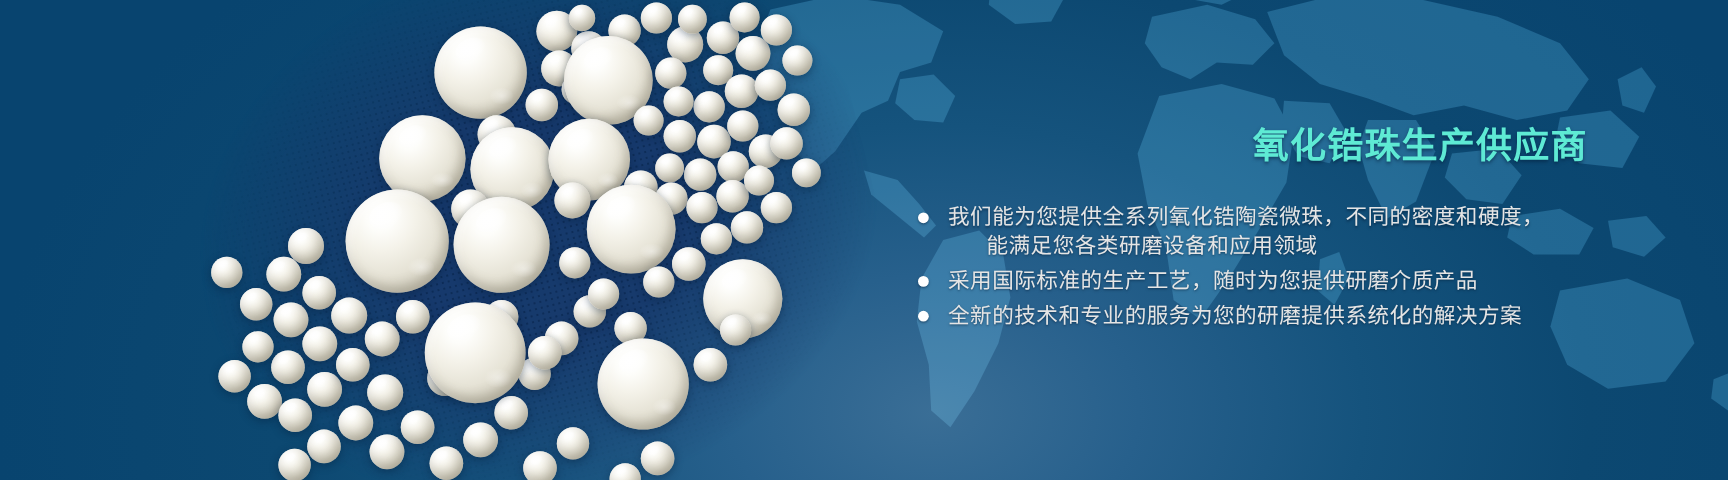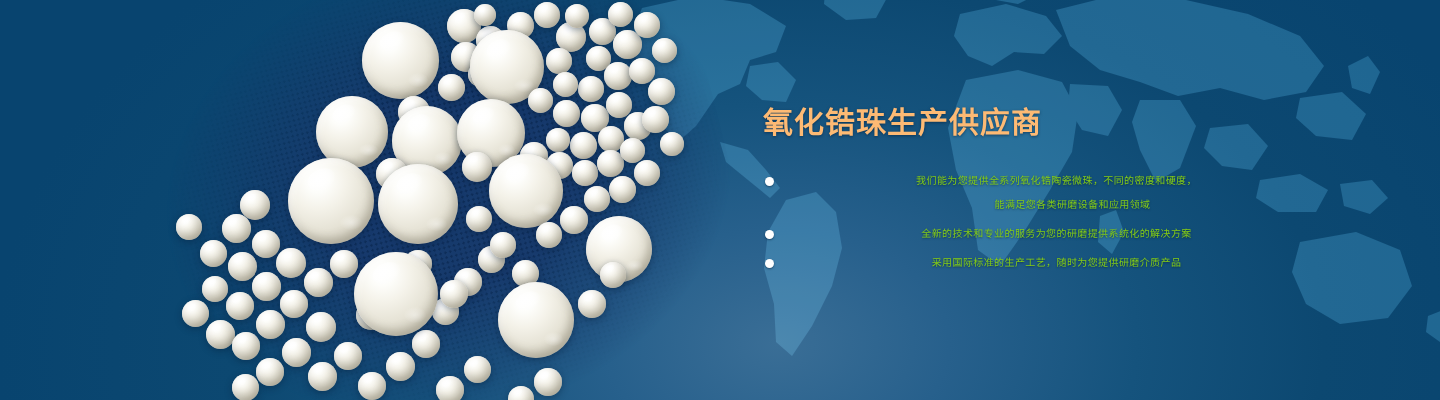--- a/index.html
+++ b/index.html
@@ -103,40 +103,40 @@
     position: absolute;
     left: 763px;
     top: 103px;
     width: 560px;
   }
   .headline {
     margin: 0;
     font-size: 30px;
     font-weight: 700;
     line-height: 40px;
-    color: #fdba74;
+    color: #5eead4;
     letter-spacing: 1px;
     text-shadow: 0 1px 3px rgba(3,28,54,.55);
     white-space: nowrap;
+    text-align: right;
   }
   .bullets {
     list-style: none;
     margin: 26px 0 0 0;
     padding: 0;
   }
   .bullet {
     position: relative;
     padding-left: 27px;
     margin-bottom: 5px;
-    font-size: 10px;
+    font-size: 18px;
     line-height: 24px;
-    color: #84cc16;
+    color: #e5e5e5;
     text-shadow: 0 1px 2px rgba(3,28,54,.6);
     letter-spacing: .4px;
-    text-align: center;
   }
   .bullet-dot {
     position: absolute;
     left: 2px;
     top: 8px;
     width: 9px;
     height: 9px;
     border-radius: 50%;
     background: #ffffff;
     box-shadow: 0 1px 2px rgba(3,28,54,.5);
@@ -298,22 +298,22 @@
     <h1 class="headline">氧化锆珠生产供应商</h1>
 
     <ul class="bullets" id="bullet-list">
         <li class="bullet">
           <span class="bullet-dot"></span>
           <span class="bullet-text">我们能为您提供全系列氧化锆陶瓷微珠，不同的密度和硬度，</span>
           <span class="bullet-text-2">能满足您各类研磨设备和应用领域</span>
         </li>
         <li class="bullet">
           <span class="bullet-dot"></span>
-          <span class="bullet-text">全新的技术和专业的服务为您的研磨提供系统化的解决方案</span>
+          <span class="bullet-text">采用国际标准的生产工艺，随时为您提供研磨介质产品</span>
         </li>
         <li class="bullet">
           <span class="bullet-dot"></span>
-          <span class="bullet-text">采用国际标准的生产工艺，随时为您提供研磨介质产品</span>
+          <span class="bullet-text">全新的技术和专业的服务为您的研磨提供系统化的解决方案</span>
         </li>
       </ul>
 
   </div>
 </div>
 
 </body></html>

